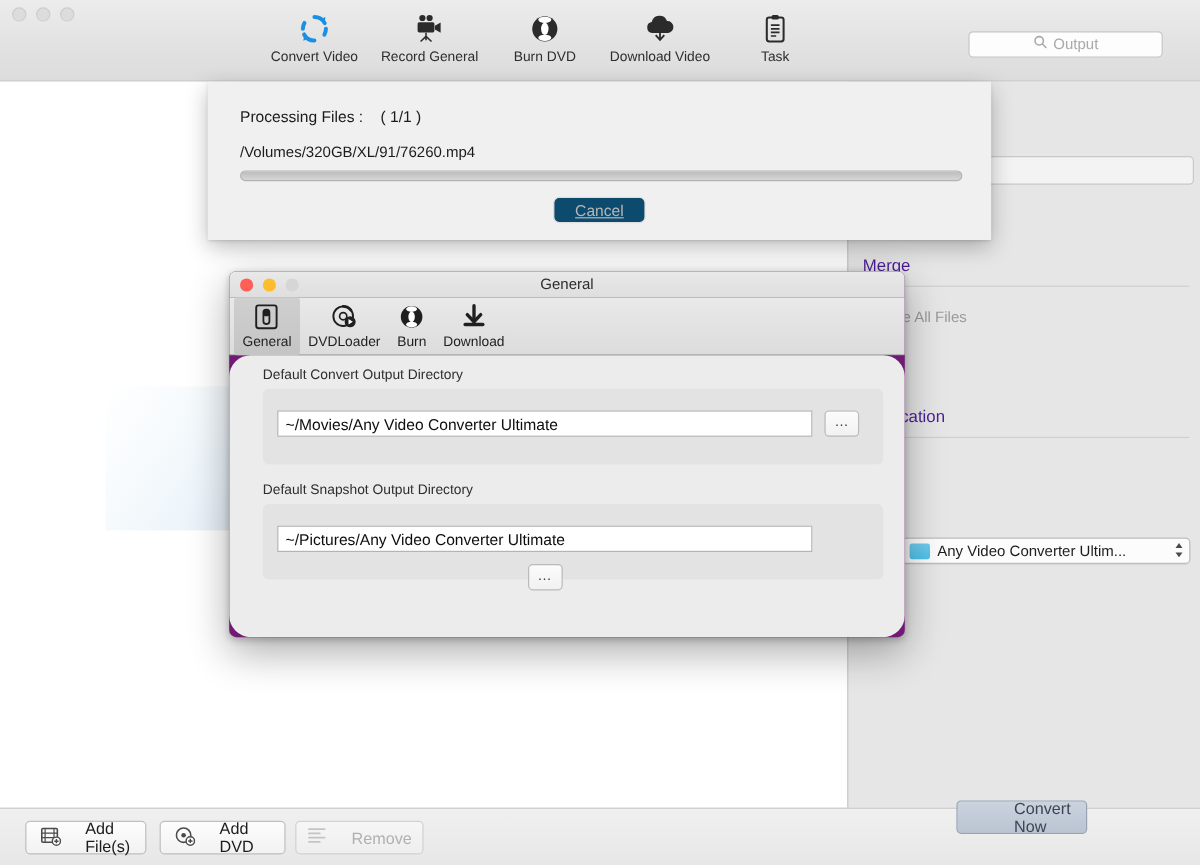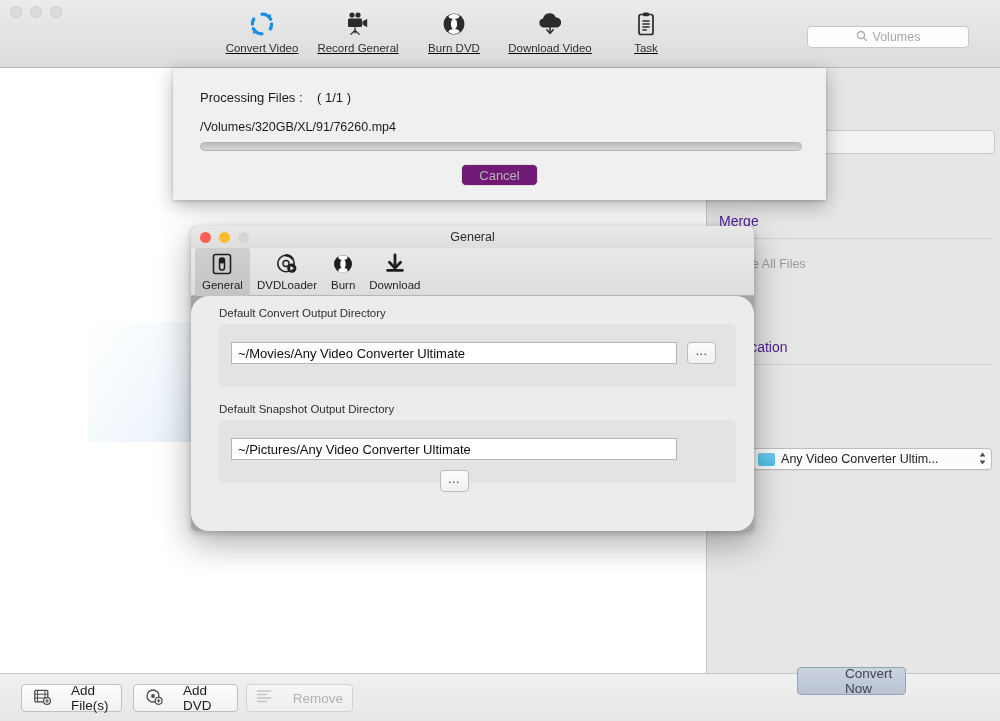--- a/index.html
+++ b/index.html
@@ -19,21 +19,21 @@
     position: absolute; top: 0; left: 0; width: 1000px; height: 68px;
     background: linear-gradient(to bottom, #ececec 0%, #e3e3e3 50%, #dcdcdc 100%);
     border-bottom: 1px solid #b9b9b9;
   }
   .traffic { position: absolute; top: 6px; left: 10px; display: flex; gap: 8px; }
   .dot { width: 12px; height: 12px; border-radius: 50%; background: #dcdcdc;
          border: 1px solid #cecece; }
 
   .toolbar-items {
     position: absolute; top: 10px; left: 214px;
-    display: flex; gap: 0px; align-items: flex-start; text-decoration: underline;
+    display: flex; gap: 0px; align-items: flex-start;
   }
   .tb-item {
     width: 96px; display: flex; flex-direction: column;
     align-items: center; gap: 4px; cursor: default;
   }
   .tb-icon { height: 28px; display: flex; align-items: center; justify-content: center; }
   .tb-label { font-size: 11.5px; color: #2e2e2e; white-space: nowrap; }
 
   .search-box {
     position: absolute; top: 26px; right: 31px; width: 162px; height: 22px;
@@ -124,29 +124,29 @@
   }
   .sheet .line1 { position: absolute; top: 22px; left: 27px; font-size: 13px; color: #1b1b1b; }
   .sheet .line2 { position: absolute; top: 52px; left: 27px; font-size: 12.5px; color: #1b1b1b; }
   .progbar {
     position: absolute; top: 74px; left: 27px; width: 602px; height: 9px;
     border-radius: 5px; border: 1px solid #b3b3b3;
     background: linear-gradient(to bottom, #bdbdbd, #d6d6d6);
   }
   .sheet .cancel {
     position: absolute; top: 96px; left: 288px; width: 77px; height: 22px;
-    border: 1px solid #e0e0e0; border-radius: 5px; background: #701a75;
+    border: 1px solid #e0e0e0; border-radius: 5px; background: #0c4a6e;
     display: flex; align-items: center; justify-content: center;
-    font-size: 13px; color: #b6b6b6;
+    font-size: 13px; color: #b6b6b6; text-decoration: underline;
   }
 
   
   .prefs {
     position: absolute; top: 226px; left: 191px; width: 563px; height: 305px;
-    background: #a3a3a3; border-radius: 6px;
+    background: #701a75; border-radius: 6px;
     box-shadow: 0 12px 34px rgba(0,0,0,.33), 0 2px 6px rgba(0,0,0,.22);
     overflow: hidden;
   }
   .prefs-title {
     position: absolute; top: 0; left: 0; width: 563px; height: 22px;
     background: linear-gradient(to bottom, #e9e9e9, #dedede);
     display: flex; align-items: center; justify-content: center;
     font-size: 12.5px; color: #2b2b2b;
   }
   .prefs-traffic { position: absolute; top: 6px; left: 9px; display: flex; gap: 8px; z-index: 3; }
@@ -266,21 +266,21 @@
 
       </div>
 
       <div class="search-box">
         <span>
           <svg width="12" height="12" viewBox="0 0 12 12">
             <circle cx="5" cy="5" r="3.5" fill="none" stroke="#a9a9a9" stroke-width="1.3"></circle>
             <path d="M7.7 7.7L10.6 10.6" stroke="#a9a9a9" stroke-width="1.3" stroke-linecap="round"></path>
           </svg>
         </span>
-        <span class="ph">Volumes</span>
+        <span class="ph">Output</span>
       </div>
     </div>
 
     <div class="content-left">
       <div class="dropzone"></div>
     </div>
 
     <div class="content-right">
 
       <div class="profile-field">e 6s Plus</div>

